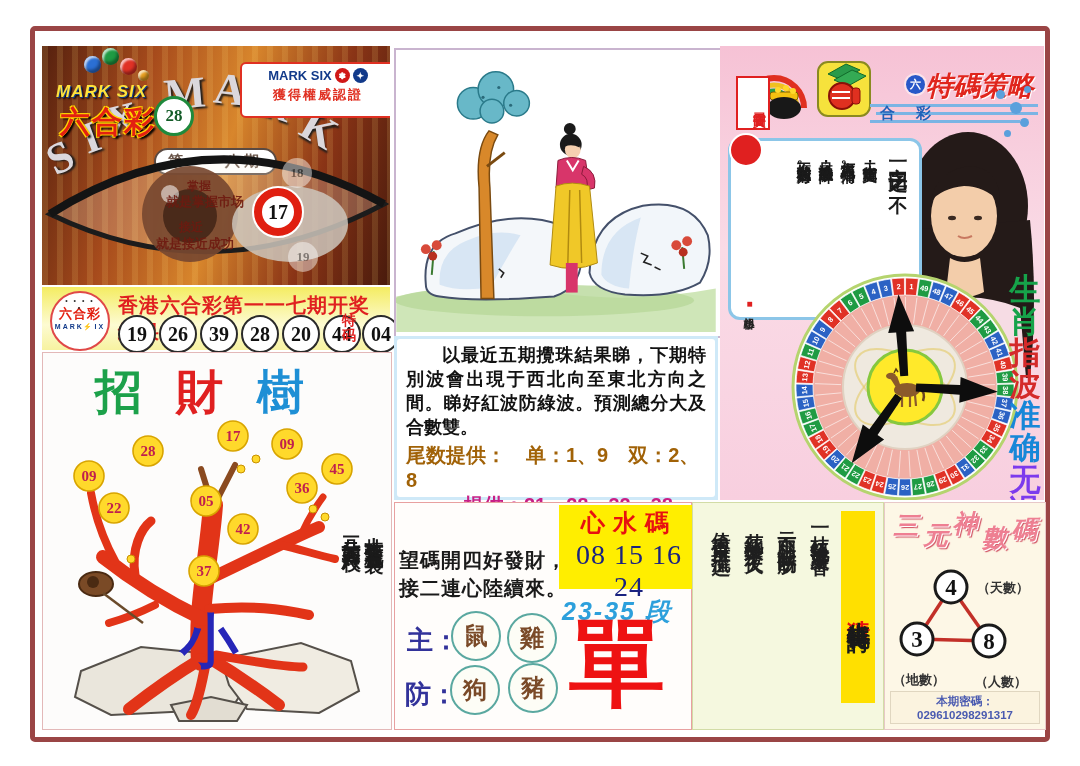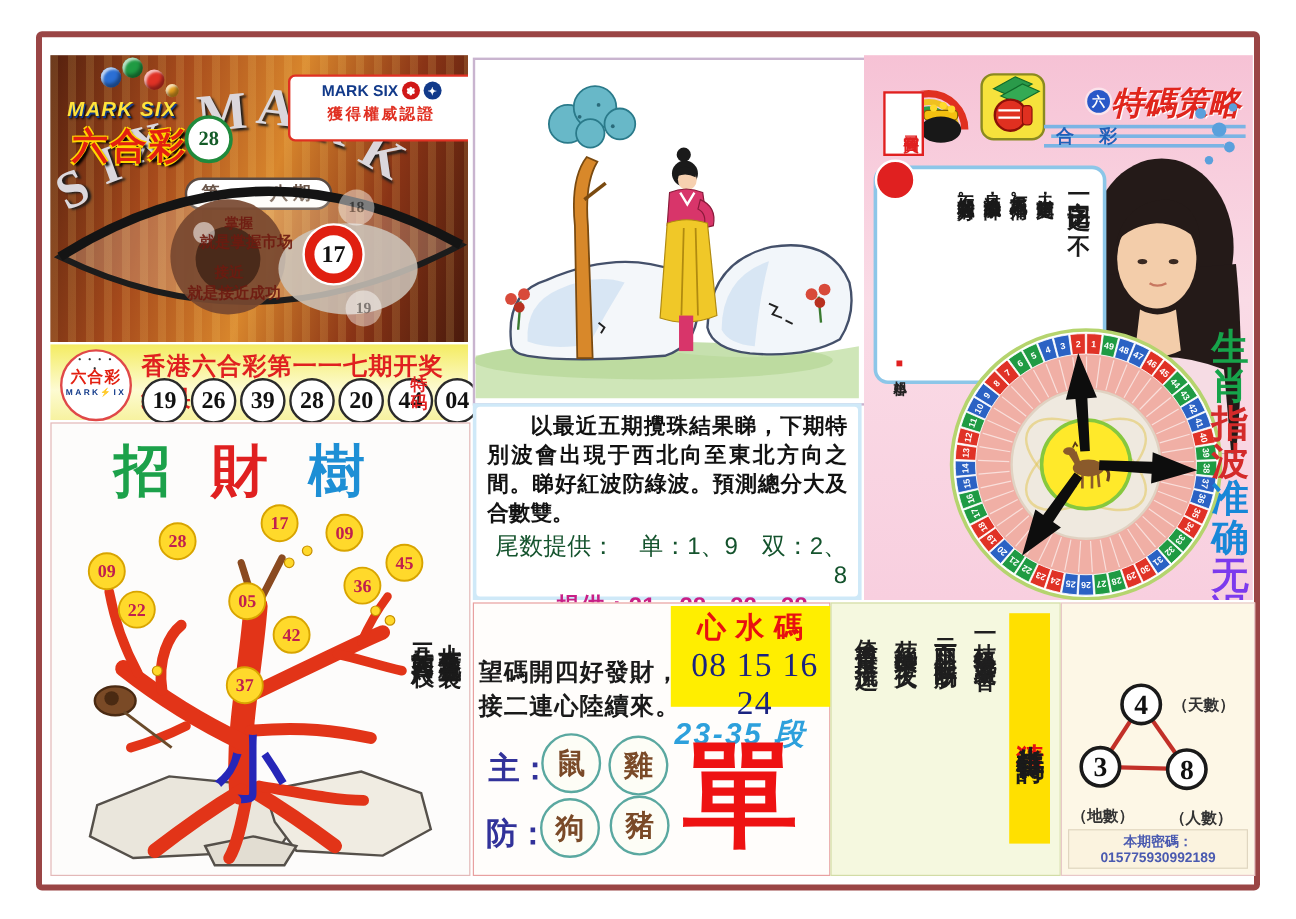--- a/index.html
+++ b/index.html
@@ -46,21 +46,21 @@
   #tree-poem{right:6px;top:168px;height:230px;writing-mode:vertical-rl;font-family:"Liberation Serif",serif;font-size:19px;font-weight:bold;color:#1a1a1a;letter-spacing:3px;line-height:1.2;}
   #trunk-label{font-family:"Liberation Serif",serif;}
 
   
   #cartoon{left:394px;top:48px;width:324px;height:286px;background:#fff;border:2px solid #c9b4cf;}
 
   
   #forecast{left:394px;top:336px;width:324px;height:164px;background:#cfe9f8;padding:0;}
   #forecast .inner{position:absolute;inset:3px;background:#fff;border-radius:3px;padding:5px 9px;}
   #fc-para{font-size:18px;font-weight:bold;color:#121212;line-height:1.33;text-indent:2em;text-align:justify;}
-  #fc-tails{margin-top:2px;font-size:20px;font-weight:400;color:#14532d;text-align:right;}
+  #fc-tails{margin-top:2px;font-size:20px;font-weight:700;color:#a16207;}
   #fc-provide{margin-left:58px;font-size:20px;font-weight:900;color:#c81f86;}
   #fc-slogan{margin-top:4px;text-align:center;font-size:22px;font-weight:900;color:#1d1d90;letter-spacing:1px;}
 
   
   #midbottom{left:394px;top:502px;width:296px;height:226px;background:#fffdfb;border:1px solid #e8a0a0;}
   #zf-title{left:8px;top:6px;font-size:33px;font-weight:900;letter-spacing:7px;}
   #zf-title .b{color:#1e8fd5;} #zf-title .r{color:#e02020;}
   .zf-line{left:4px;font-family:"Liberation Serif",serif;font-size:20px;font-weight:bold;color:#1a1a1a;letter-spacing:1px;}
   .zf-label{font-size:26px;font-weight:900;color:#32329a;}
   .animal{position:absolute;width:46px;height:46px;border-radius:50%;border:2px solid #5aa8a0;background:#fdfdf6;display:flex;align-items:center;justify-content:center;font-size:24px;color:#7a4a28;font-weight:bold;}
@@ -580,31 +580,38 @@
     <div id="guess-strip" class="abs"><span class="first">猜</span><span class="rest">生肖特碼詩</span></div>
     <div id="guess-cols">
       <div>一枝红艳露凝香</div>
       <div>云雨巫山枉断肠</div>
       <div>花红柳绿不夜天</div>
       <div>倚香偎玉堪流运</div>
     </div>
   </div>
 
   <div id="sanyuan" class="abs">
+    <div id="sy-title" class="abs">
+      <span style="transform:translateY(2px);">三</span>
+      <span style="transform:translateY(12px);">元</span>
+      <span style="transform:translateY(0px);">神</span>
+      <span style="transform:translateY(14px);">數</span>
+      <span style="transform:translateY(6px);">碼</span>
+    </div>
     <svg class="abs" style="left:8px;top:62px;" width="138" height="104" viewBox="0 0 138 104">
       <g stroke="#c23028" stroke-width="3.5">
         <line x1="58" y1="22" x2="24" y2="74"></line>
           <line x1="58" y1="22" x2="96" y2="76"></line>
           <line x1="24" y1="74" x2="96" y2="76"></line>
       </g>
       <circle cx="58" cy="22" r="16" fill="#fff" stroke="#1a1a1a" stroke-width="3"></circle>
       <circle cx="24" cy="74" r="16" fill="#fff" stroke="#1a1a1a" stroke-width="3"></circle>
       <circle cx="96" cy="76" r="16" fill="#fff" stroke="#1a1a1a" stroke-width="3"></circle>
       <text x="58" y="30" text-anchor="middle" font-size="23" font-weight="bold" fill="#111" font-family="Liberation Serif, serif">4</text>
       <text x="24" y="82" text-anchor="middle" font-size="23" font-weight="bold" fill="#111" font-family="Liberation Serif, serif">3</text>
       <text x="96" y="84" text-anchor="middle" font-size="23" font-weight="bold" fill="#111" font-family="Liberation Serif, serif">8</text>
     </svg>
     <div class="sy-label" style="left:92px;top:76px;">（天數）</div>
     <div class="sy-label" style="left:8px;top:168px;">（地數）</div>
     <div class="sy-label" style="left:90px;top:170px;">（人數）</div>
-    <div id="sy-code" class="abs">本期密碼：015775930992189</div>
+    <div id="sy-code" class="abs">本期密碼：029610298291317</div>
   </div>
 </div>
 
 </body></html>

